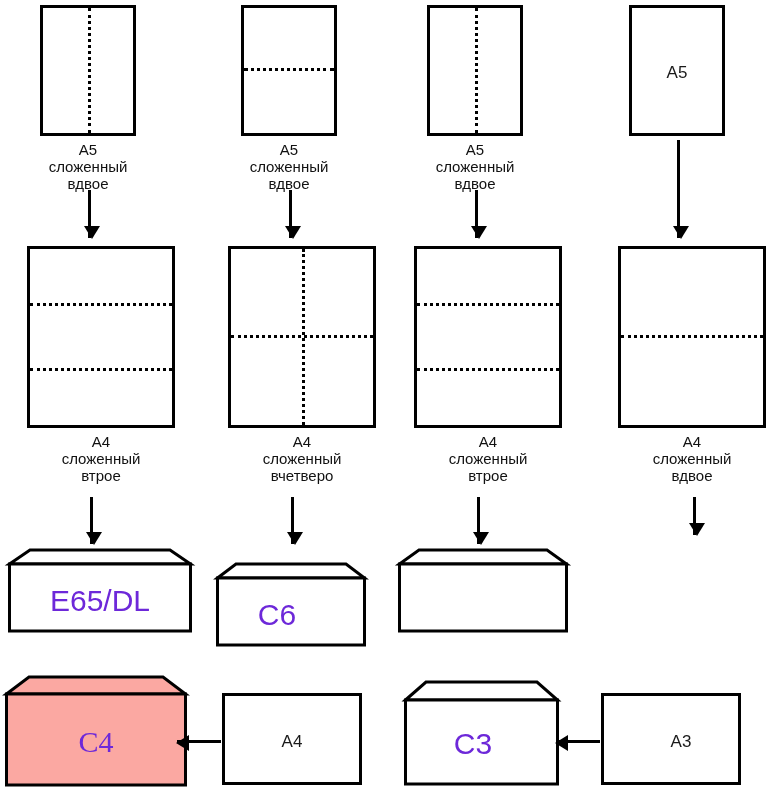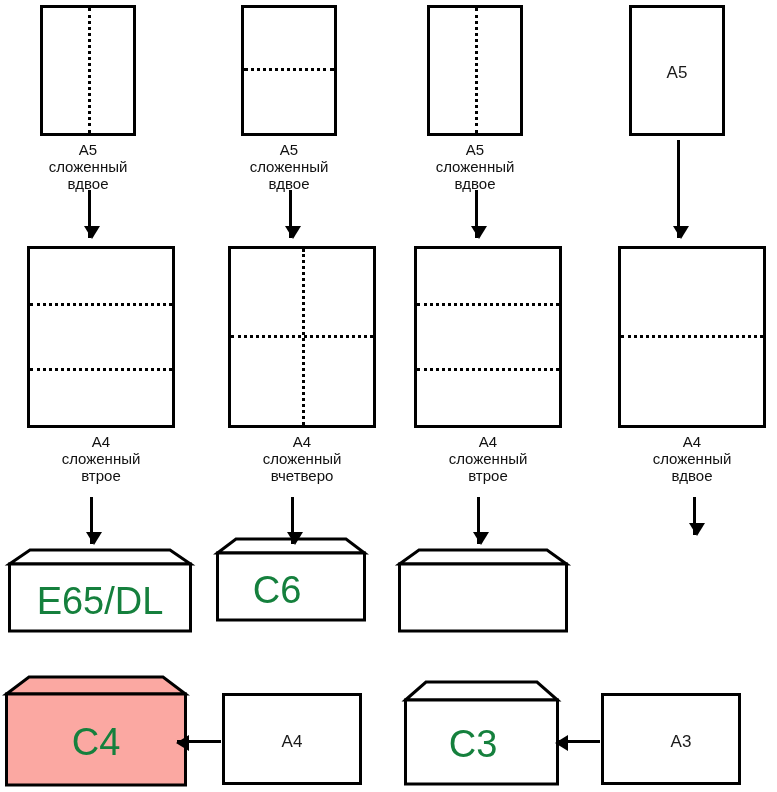--- a/index.html
+++ b/index.html
@@ -100,23 +100,23 @@
   }
   .envelope svg {
     display: block;
     overflow: visible;
   }
   .env-label {
     position: absolute;
     left: 0;
     right: 0;
     text-align: center;
-    font-size: 38px;
+    font-size: 30px;
     line-height: 38px;
-    color: #15803d;
+    color: #6d28d9;
     pointer-events: none;
   }
 </style>
 </head>
 <body>
 
 <div id="diagram">
 
   <div class="sheet" style="left:40px; top:5px; width:96px; height:131px;">
     <div class="fold-v" style="left:45px;"></div>
@@ -183,37 +183,37 @@
   <div class="arrow-down" style="left:693px; top:497px; height:38px;"></div>
 
   <div class="envelope" style="left:8px; top:547px; width:184px; height:86px;">
     <svg width="184" height="86" viewBox="0 0 184 86">
       <polygon points="1.5,17 22,3 162,3 182.5,17" fill="#ffffff" stroke="#000000" stroke-width="3"></polygon>
       <rect x="1.5" y="17" width="181" height="67" fill="#ffffff" stroke="#000000" stroke-width="3"></rect>
     </svg>
     <div class="env-label" style="top:35px;">E65/DL</div>
   </div>
 
-  <div class="envelope" style="left:216px; top:536px; width:122px; height:86px;">
+  <div class="envelope" style="left:216px; top:561px; width:122px; height:86px;">
     <svg width="150" height="86" viewBox="0 0 150 86">
       <polygon points="1.5,17 20,3 130,3 148.5,17" fill="#ffffff" stroke="#000000" stroke-width="3"></polygon>
       <rect x="1.5" y="17" width="147" height="67" fill="#ffffff" stroke="#000000" stroke-width="3"></rect>
     </svg>
     <div class="env-label" style="top:35px;">C6</div>
   </div>
 
   <div class="envelope" style="left:398px; top:547px; width:170px; height:86px;">
     <svg width="170" height="86" viewBox="0 0 170 86">
       <polygon points="1.5,17 21,3 149,3 168.5,17" fill="#ffffff" stroke="#000000" stroke-width="3"></polygon>
       <rect x="1.5" y="17" width="167" height="67" fill="#ffffff" stroke="#000000" stroke-width="3"></rect>
     </svg>
   </div>
 
 
-  <div class="envelope" style="left:5px; top:673px; width:182px; height:114px;">
+  <div class="envelope" style="left:5px; top:673px; width:182px; height:114px;font-family:Liberation Serif, serif;">
     <svg width="182" height="114" viewBox="0 0 182 114">
       <polygon points="1.5,21 24,4 158,4 180.5,21" fill="#FBA8A2" stroke="#000000" stroke-width="3"></polygon>
       <rect x="1.5" y="21" width="179" height="91" fill="#FBA8A2" stroke="#000000" stroke-width="3"></rect>
     </svg>
     <div class="env-label" style="top:50px;">C4</div>
   </div>
 
   <div class="arrow-left" style="left:177px; top:740px; width:44px;"></div>
 
   <div class="sheet" style="left:222px; top:693px; width:140px; height:92px;">

